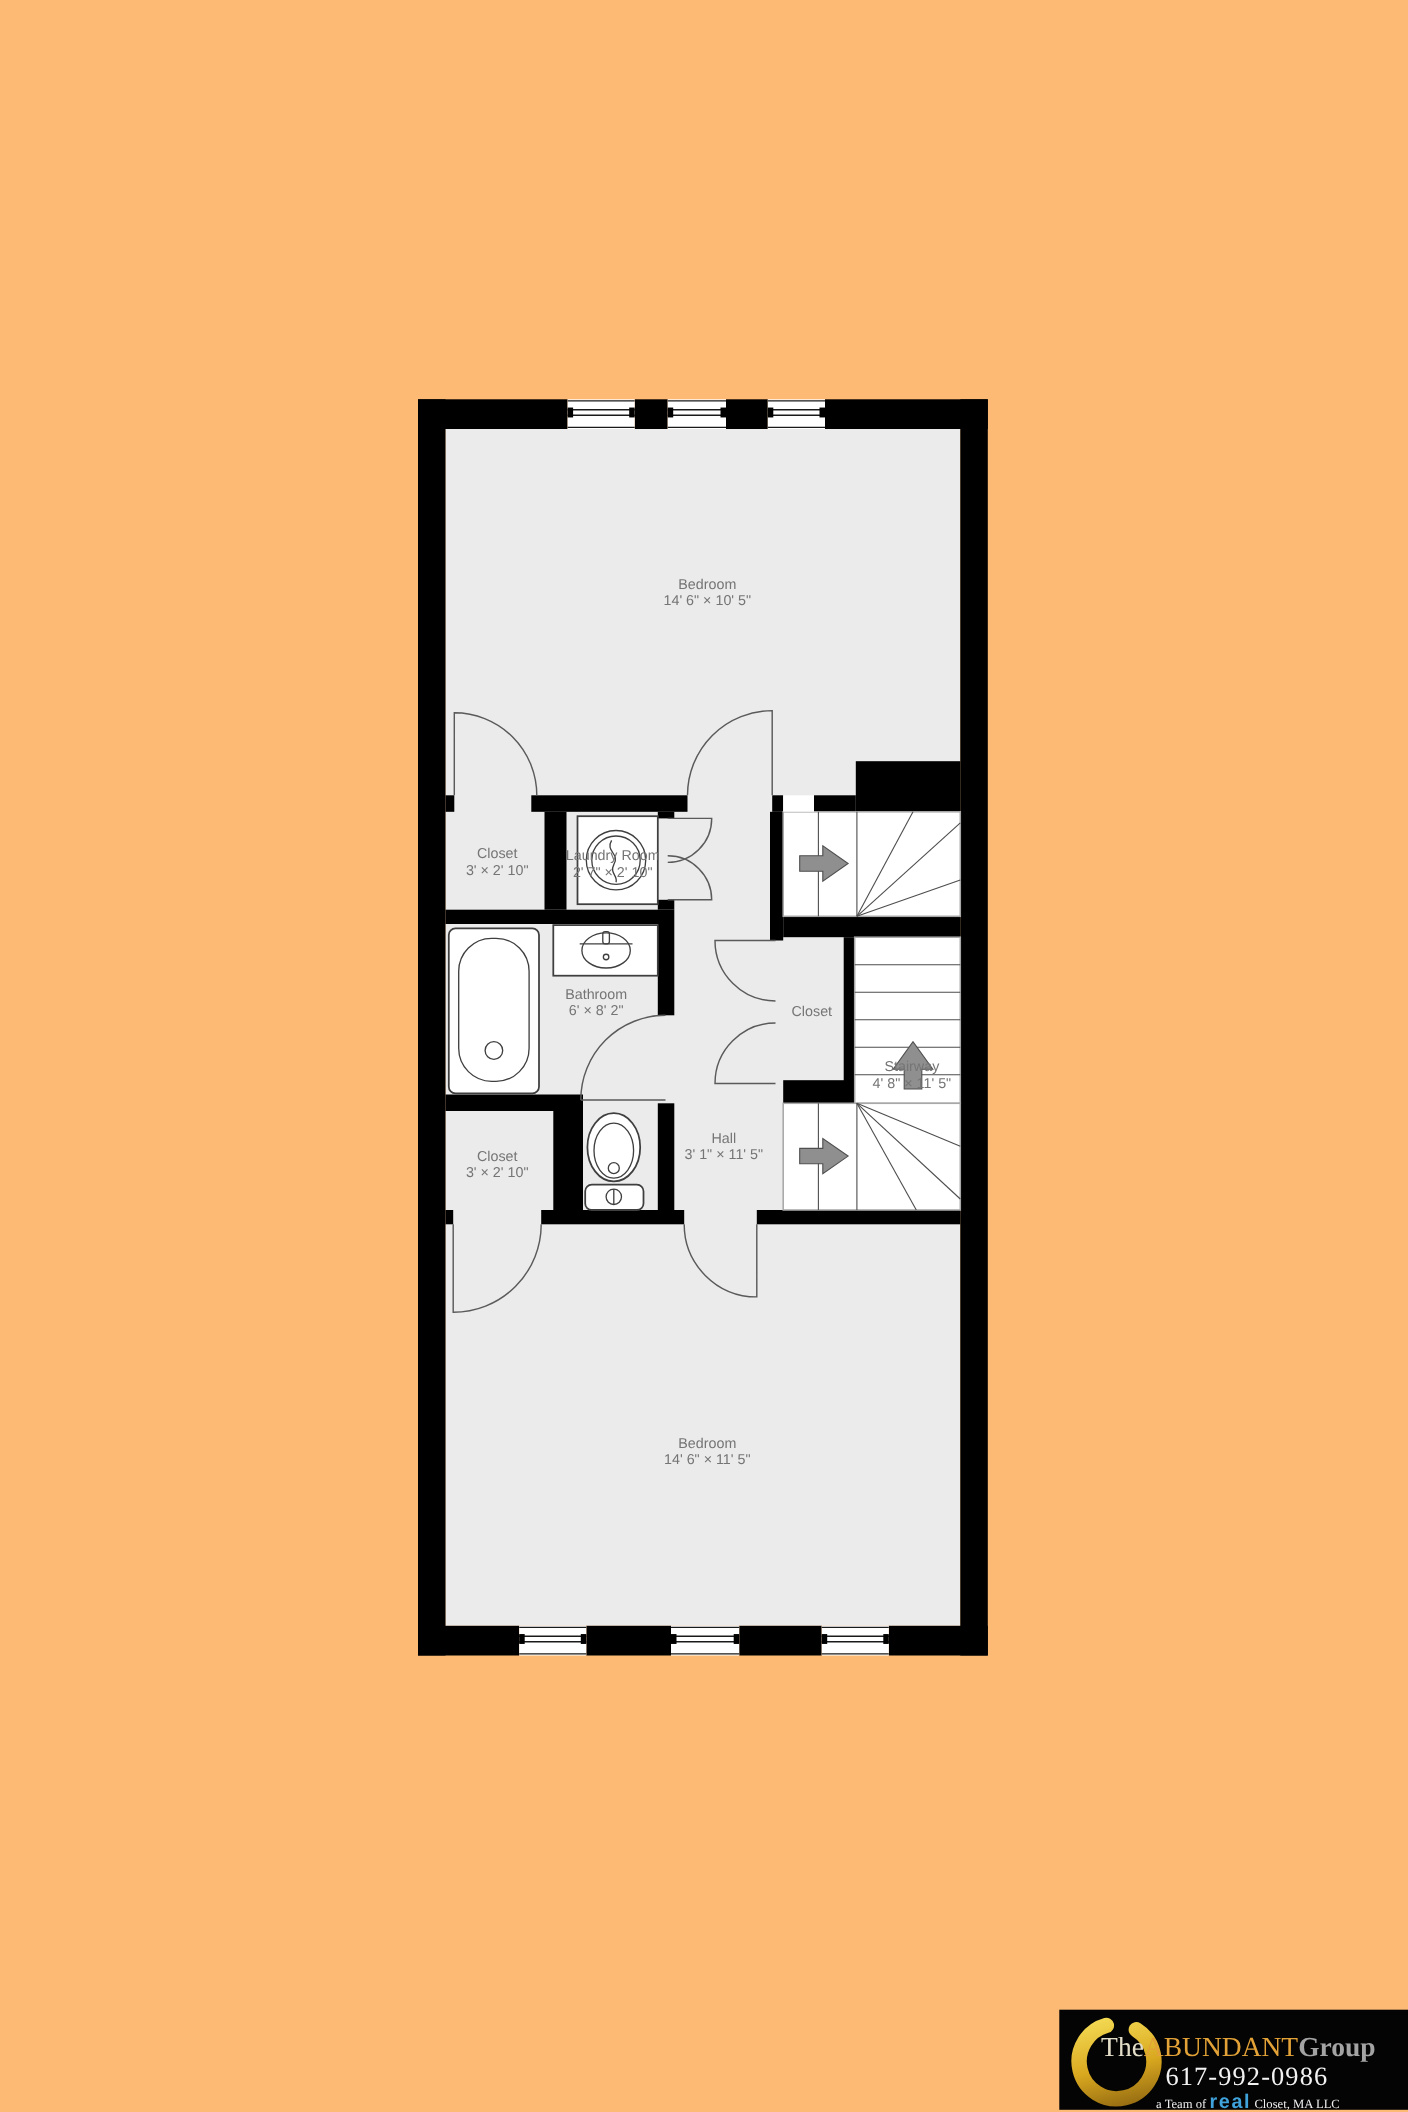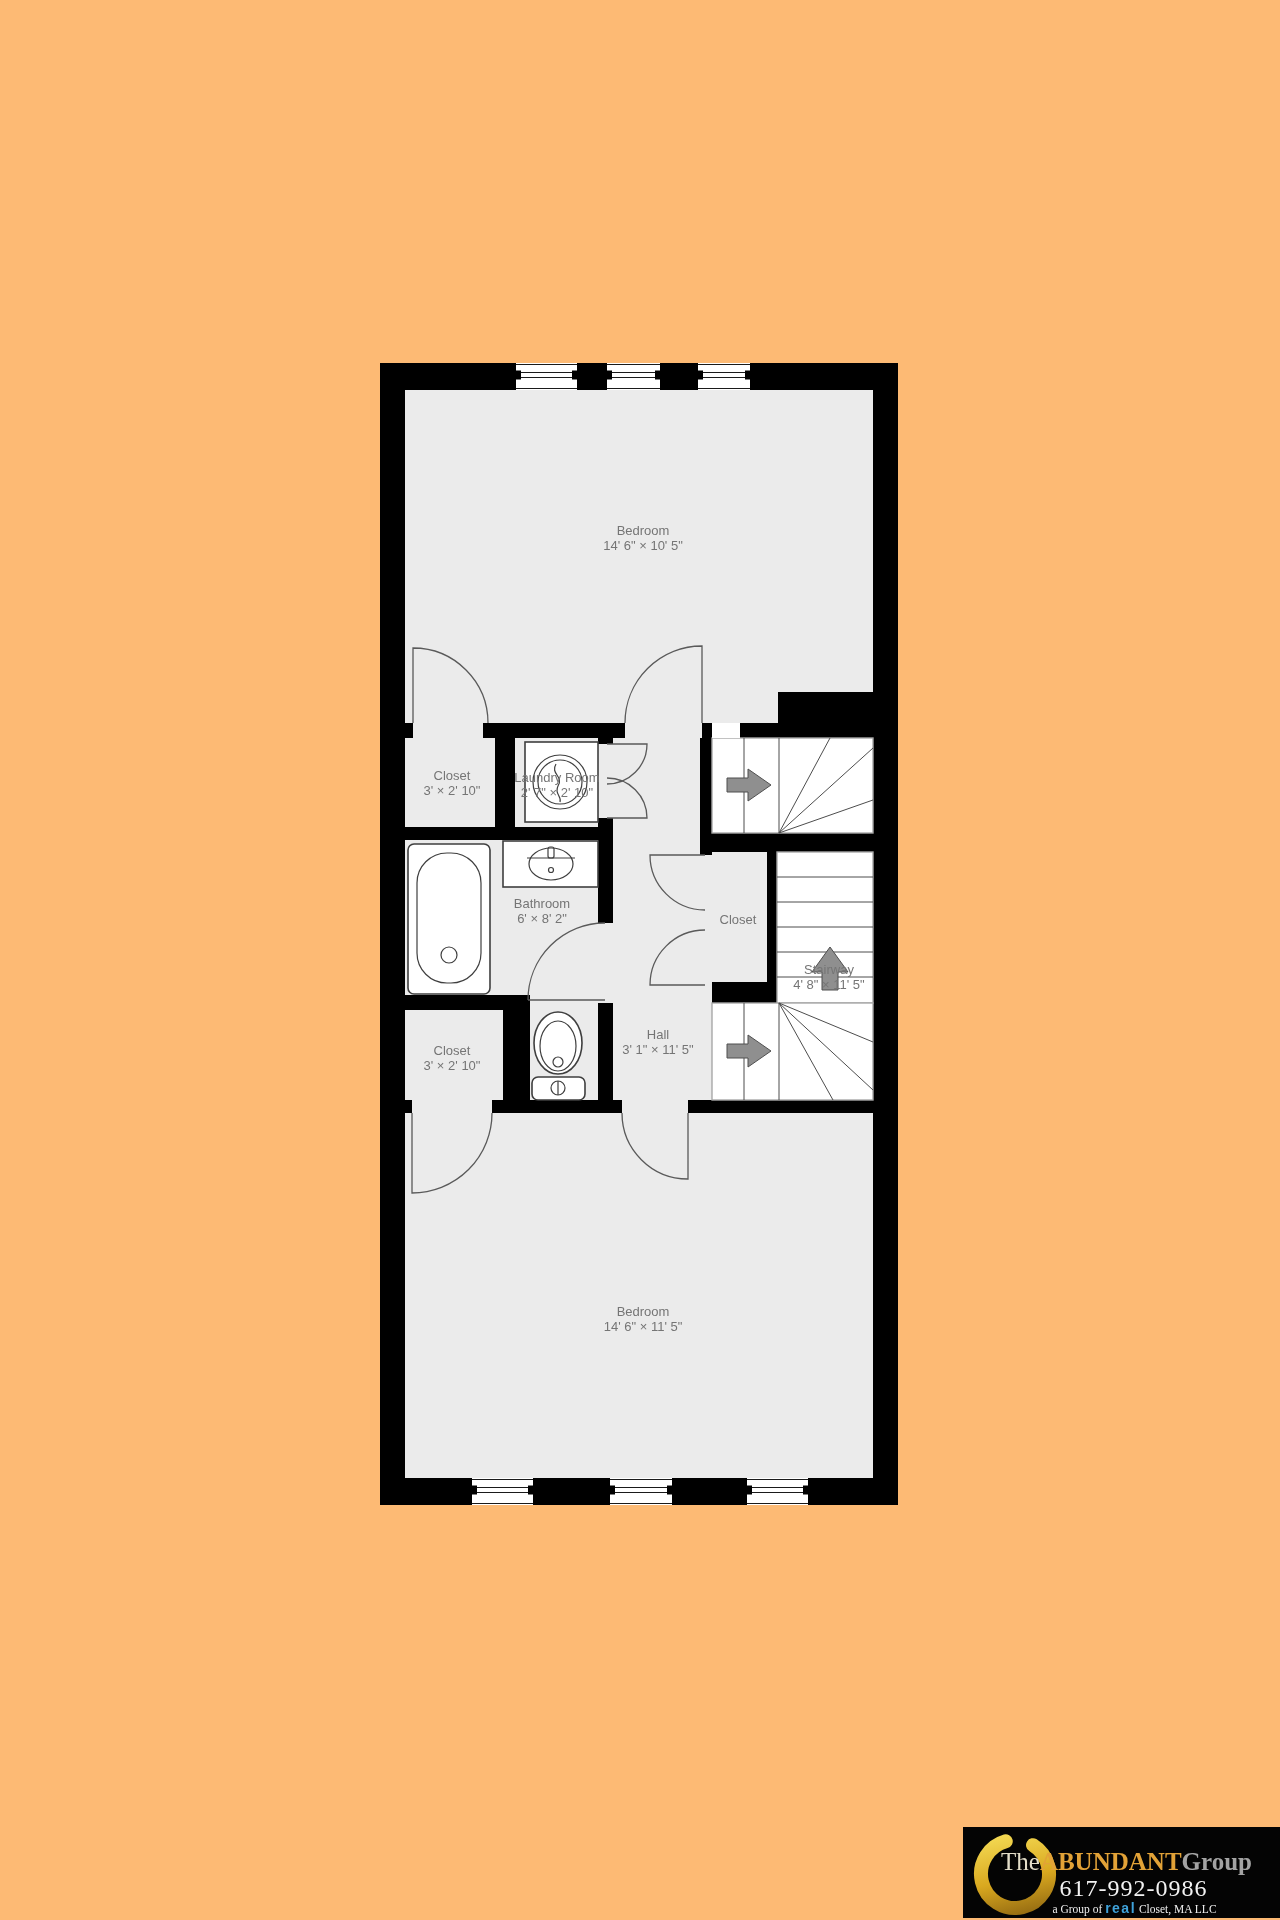--- a/index.html
+++ b/index.html
@@ -15,28 +15,28 @@
   .fixture{fill:#ffffff;stroke:#3f3f3f;stroke-width:1.6;}
   .fixline{fill:none;stroke:#3f3f3f;stroke-width:1.2;}
   .winline{stroke:#1a1a1a;stroke-width:1.2;}
   .arrow{fill:#8f8f8f;stroke:#4f4f4f;stroke-width:1;}
   
   .logo{position:absolute;left:963px;top:1827px;width:317px;height:91px;background:#040404;}
   .logo .enso{position:absolute;left:6px;top:2px;}
   .brand{position:absolute;left:38px;top:22px;white-space:nowrap;
          font-family:"Liberation Serif",serif;font-size:25px;line-height:25px;}
   .brand .the{color:#e3ddc8;}
-  .brand .abundant{color:#e2a237;font-weight:bold;}
+  .brand .abundant{color:#e2a237;font-weight:normal;}
   .brand .group{color:#a3a3a3;font-weight:bold;}
   .phone{position:absolute;left:0;top:48px;width:100%;text-align:center;padding-left:24px;box-sizing:border-box;
          font-family:"Liberation Serif",serif;font-size:24px;color:#f2f2f2;letter-spacing:1px;}
   .team{position:absolute;left:0;top:73px;width:100%;text-align:center;padding-left:26px;box-sizing:border-box;
         font-family:"Liberation Serif",serif;font-size:11.5px;color:#f0f0f0;}
   .team .real{color:#3fa2da;font-family:"Liberation Sans",sans-serif;font-weight:bold;
-              font-size:14px;letter-spacing:1.5px;}
+              font-size:18px;letter-spacing:1.5px;}
 </style>
 </head>
 <body>
 
 <div class="canvas">
 
 <svg class="plan-svg" width="1280" height="1920" viewBox="0 0 1280 1920">
 
   <rect class="floor" x="405" y="390" width="468" height="1088"></rect>
 
@@ -262,19 +262,19 @@
         <stop offset="100%" stop-color="#f7e05a"></stop>
       </linearGradient>
     </defs>
     <circle cx="46" cy="45" r="34" fill="none" stroke="url(#goldGrad)" stroke-width="14" stroke-linecap="round" stroke-dasharray="185 29" transform="rotate(-58 46 45)"></circle>
   </svg>
   <div class="brand">
     <span class="the">The</span><span class="abundant">ABUNDANT</span><span class="group">Group</span>
   </div>
   <div class="phone">617-992-0986</div>
   <div class="team">
-    <span>a Group of</span>
+    <span>a Team of</span>
     <span class="real">real</span>
     <span>Closet, MA LLC</span>
   </div>
 </div>
 
 </div>
 
 </body></html>

